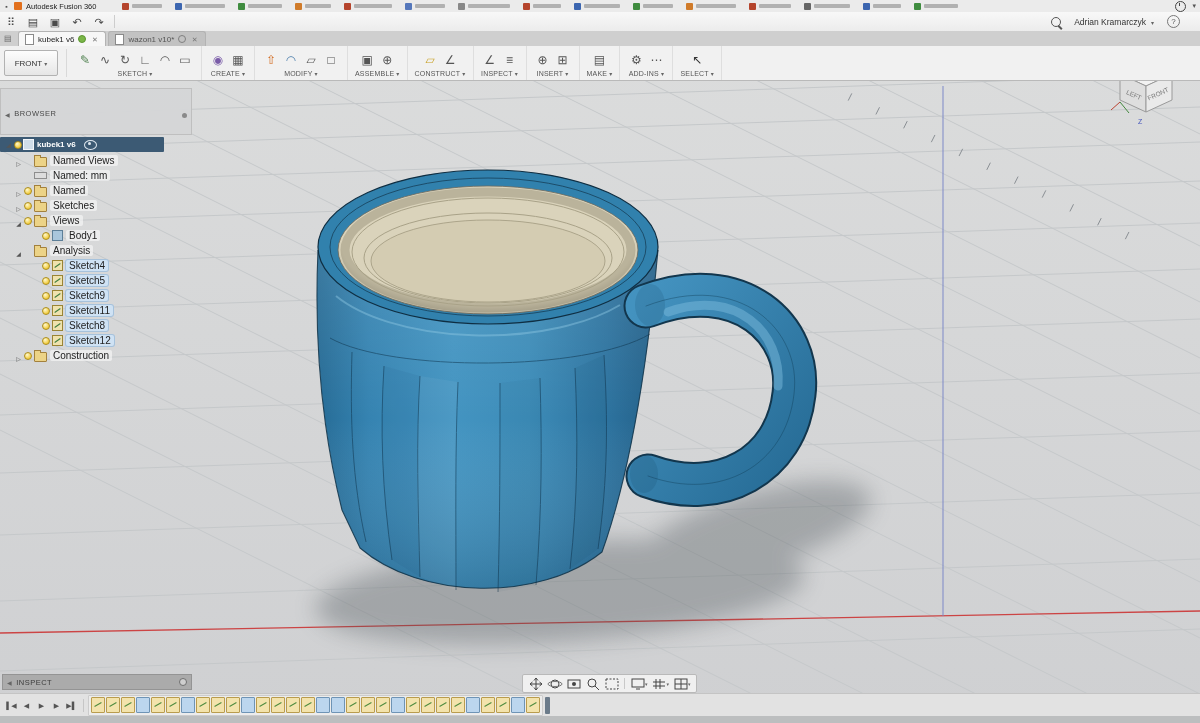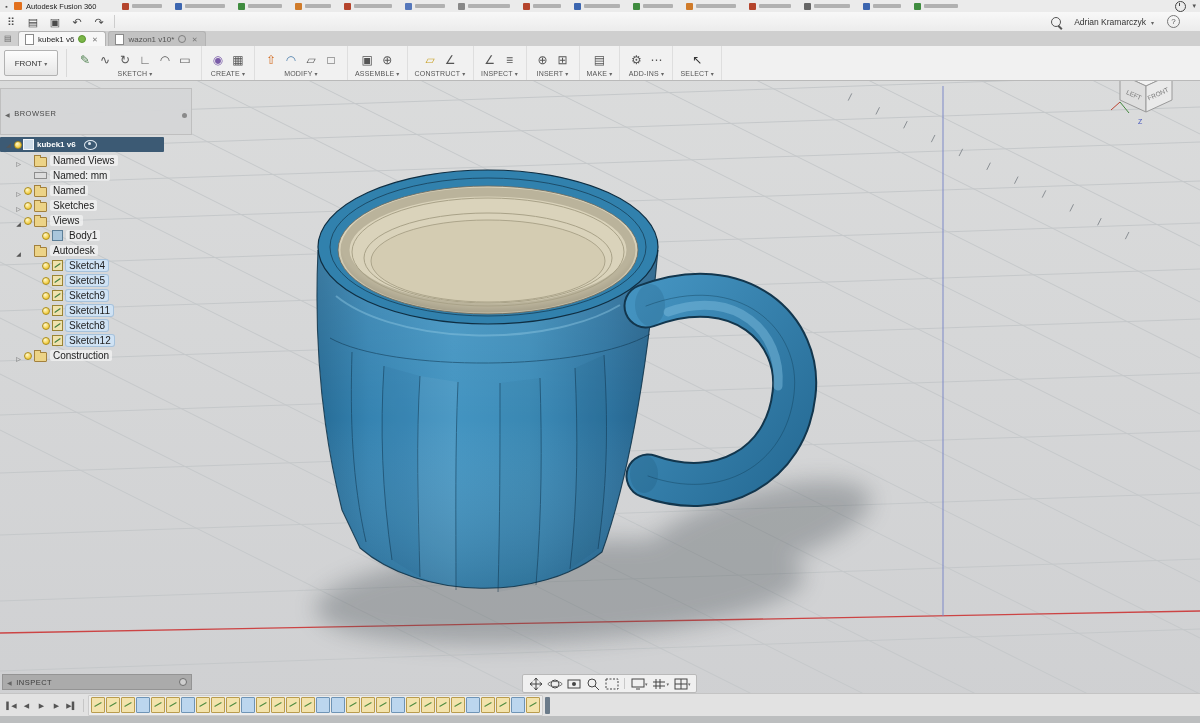--- a/index.html
+++ b/index.html
@@ -661,21 +661,21 @@
           <span class="arr"></span>
           <span class="bulb v-y"></span>
           <span class="ti v-cube"></span>
           <span class="lbl v-std">Body1</span>
         </div>
 
         <div class="brow v-1">
           <span class="arr v-d"></span>
           <span class="bulb v-n"></span>
           <span class="ti v-folder"></span>
-          <span class="lbl v-std">Autodesk</span>
+          <span class="lbl v-std">Analysis</span>
         </div>
 
         <div class="brow v-2">
           <span class="arr"></span>
           <span class="bulb v-y"></span>
           <span class="ti v-sketch"></span>
           <span class="lbl v-sel">Sketch4</span>
         </div>
 
         <div class="brow v-2">

